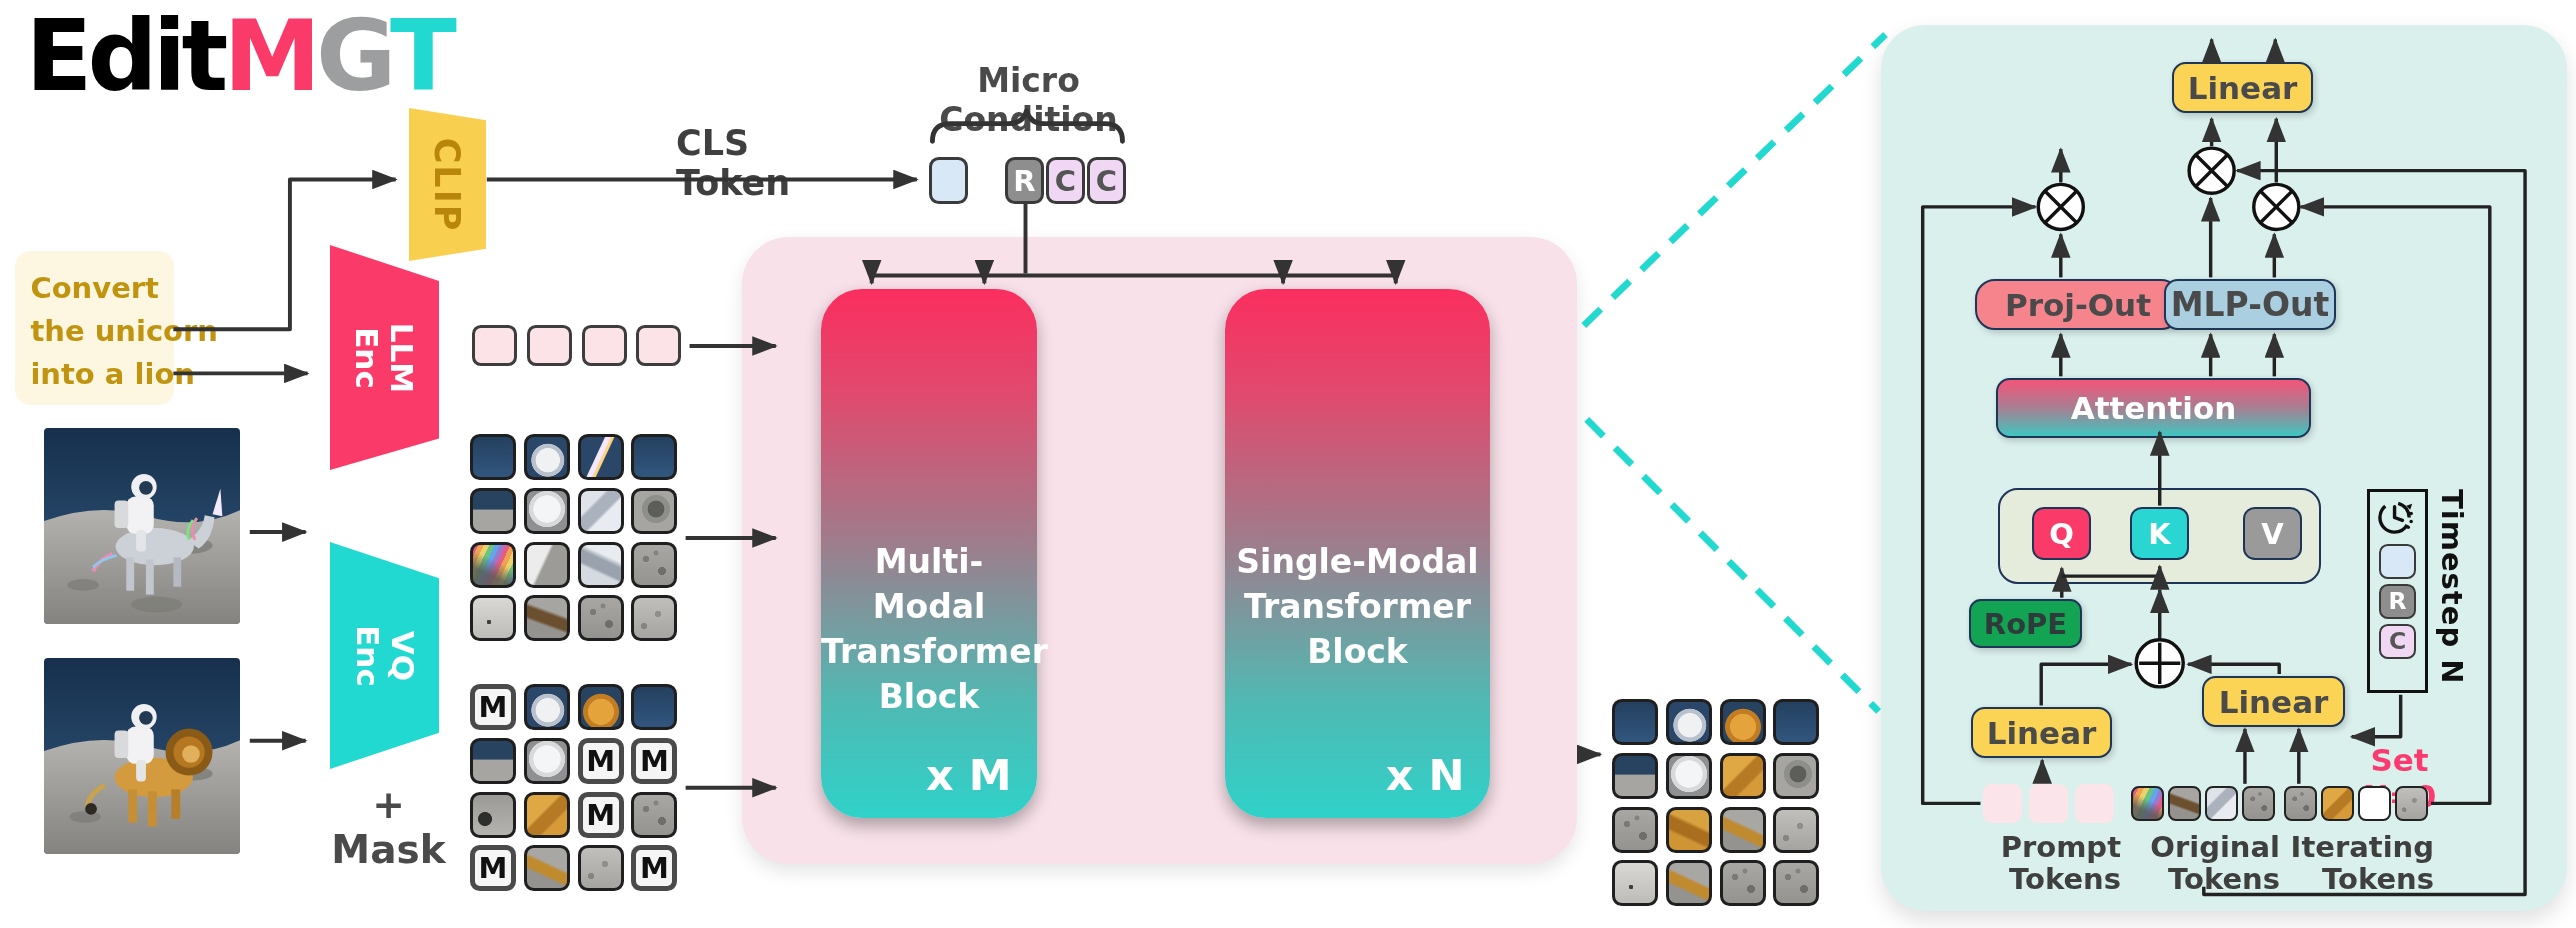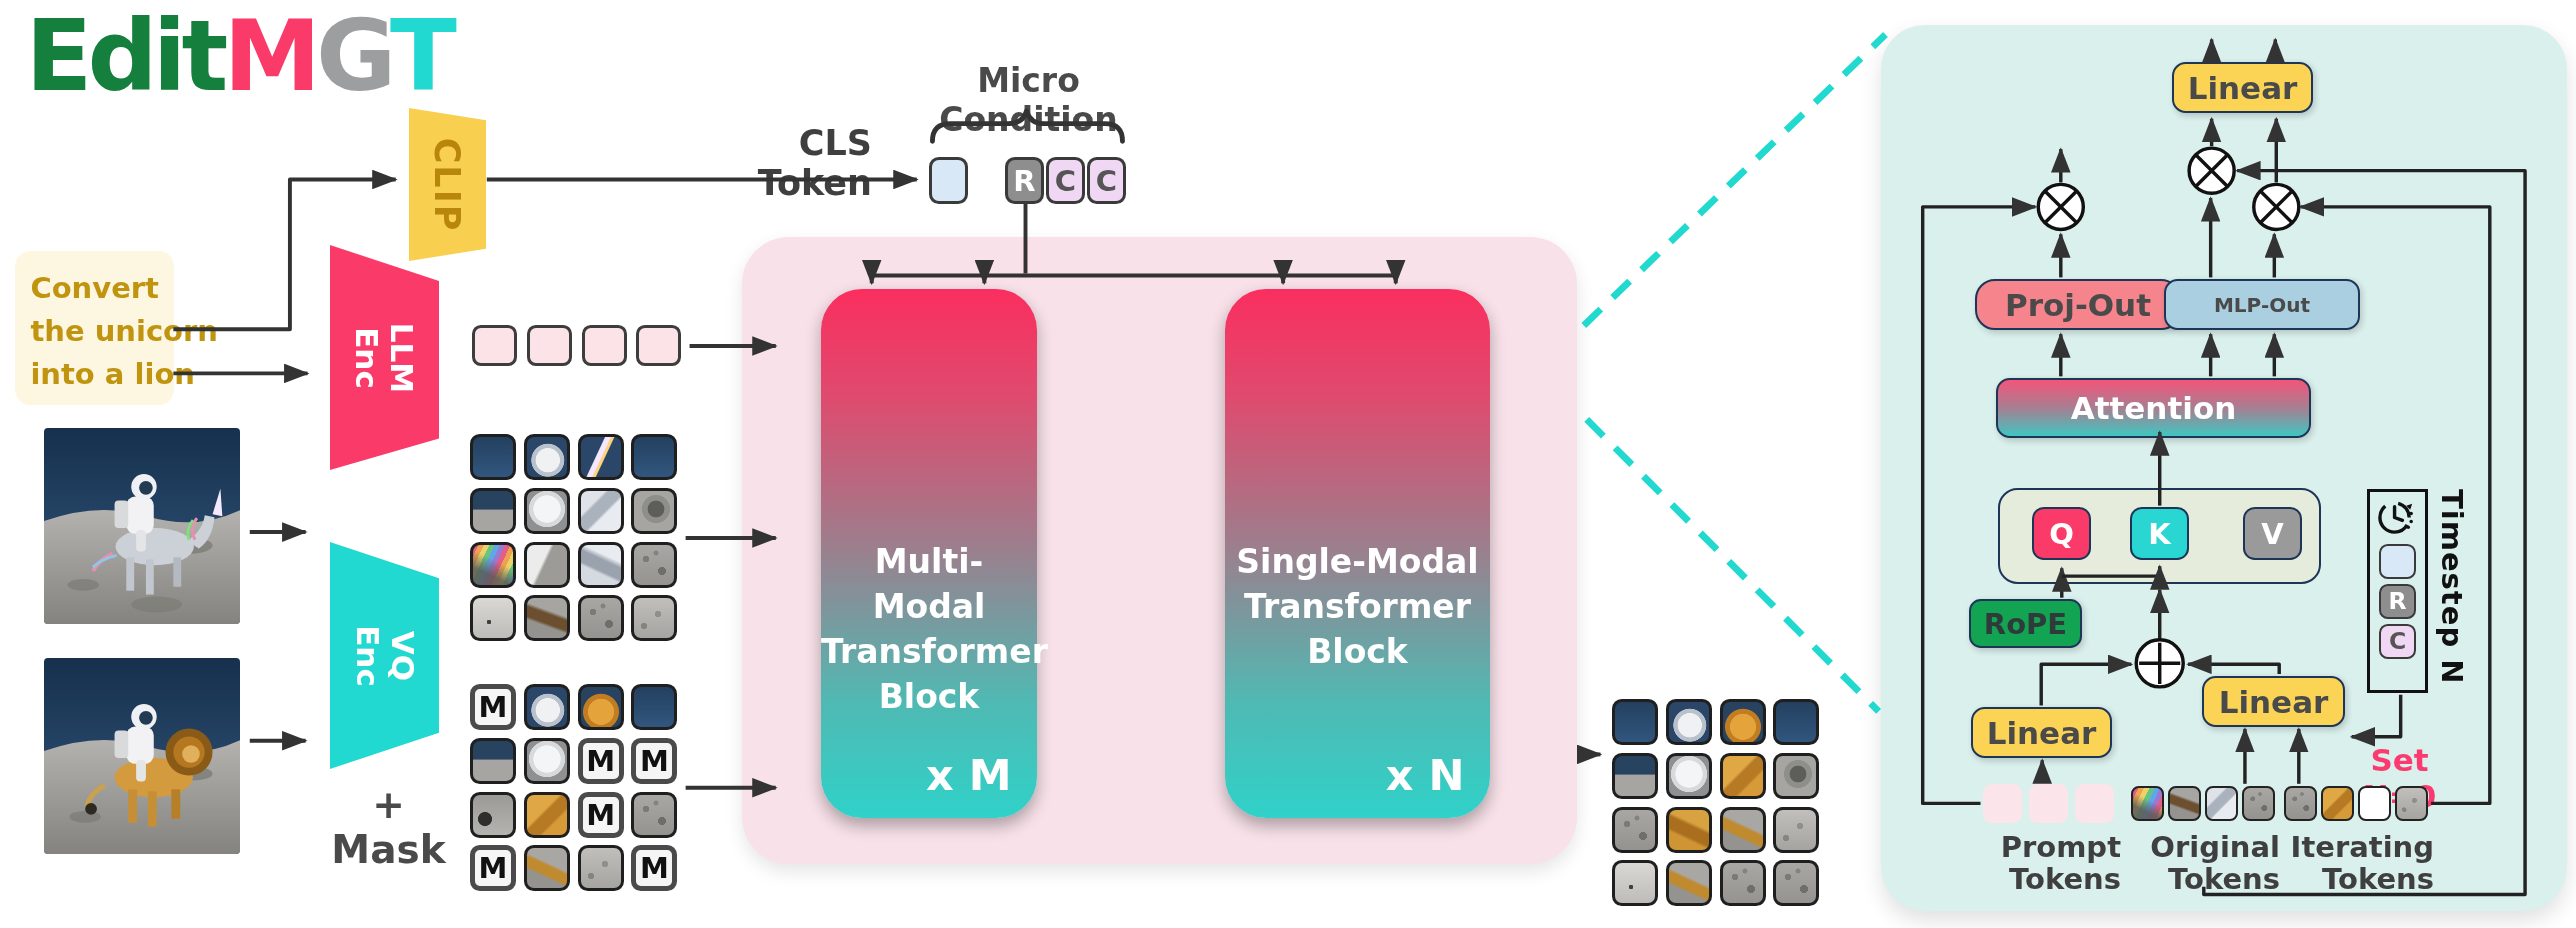--- a/index.html
+++ b/index.html
@@ -1,21 +1,21 @@
 <!DOCTYPE html>
 <html style="--crimson: #fa3b69; --teal: #21d9d1; --yellow: #fbd456; --mint: #daf0ec; --containerpink: #f8e1e9; --navy: #1d3557; --salmon: #f5848c; --lightblue: #a9cfe1; --green: #12a452; --setn: #fb3a70;"><head>
 <meta charset="utf-8">
 <style>
   html,body{margin:0;padding:0;background:#ffffff;}
   body{font-family:"DejaVu Sans","Liberation Sans",sans-serif;}
   #canvas{position:relative;width:2576px;height:929px;background:#fff;overflow:hidden;}
 
   
   .logo{position:absolute;left:25.5px;top:2px;font-size:98px;font-weight:900;letter-spacing:-4.9px;line-height:108px;}
-  .logo .lg-edit{color:#15803d;}
+  .logo .lg-edit{color:#000000;}
   .logo .lg-m{color:var(--crimson);}
   .logo .lg-g{color:#9c9ea0;}
   .logo .lg-t{color:var(--teal);}
 
   
   .prompt-box{position:absolute;left:14.7px;top:251px;width:159px;height:154px;background:#fdf6e0;border-radius:15.7px;
     padding:15.7px 0 0 15.7px;box-sizing:border-box;}
   .prompt-line{font-size:29px;font-weight:bold;color:#c0940f;line-height:43px;white-space:nowrap;}
 
   
@@ -82,21 +82,21 @@
   .tblock{position:absolute;width:216px;height:529px;top:289px;border-radius:41px;
     background:linear-gradient(180deg,#fa2e5f 0%,#e04a6e 20%,#9e7d8c 48%,#50b9b3 78%,#2fd2c9 100%);
     box-shadow:0 7.8px 15.7px rgba(0,0,0,.30);color:#fff;}
   .block-m{left:821px;}
   .block-s{left:1225px;width:265px;}
   .tblock .blines{position:absolute;left:0;right:0;top:250px;text-align:center;font-size:33px;font-weight:900;line-height:45px;}
   .tblock .xcount{position:absolute;right:25.5px;bottom:17.6px;font-size:43px;font-weight:900;}
 
   
   .micro-title{position:absolute;left:911px;top:61px;width:235px;text-align:center;font-size:33px;font-weight:900;color:#4a4a4a;}
-  .cls-label{position:absolute;left:676px;top:123px;width:196px;text-align:right;font-size:35px;font-weight:900;color:#3f3f3f;}
+  .cls-label{position:absolute;left:676px;top:123px;width:196px;text-align:left;font-size:35px;font-weight:900;color:#3f3f3f;}
   .micro-toks{left:929px;top:157px;gap:0;}
   .micro-toks .gap1{width:35px;}
   .mt{width:39px;height:47px;border:3.9px solid #3a3a3a;border-radius:9.8px;box-sizing:border-box;margin-right:2px;
     display:flex;align-items:center;justify-content:center;font-size:29px;font-weight:900;}
   .mt-blue{background:#d9e8f6;}
   .mt-gray{background:#8e8e8e;color:#fff;}
   .mt-pink{background:#f0d7f3;color:#555;}
 
   
   .panel{position:absolute;left:1881px;top:24.5px;width:686px;height:886px;background:var(--mint);
@@ -303,21 +303,21 @@
       <div class="mt mt-blue"></div>
       <div class="gap1"></div>
       <div class="mt mt-gray">R</div>
       <div class="mt mt-pink">C</div>
       <div class="mt mt-pink">C</div>
     </div>
 
   <div class="panel"></div>
   <div class="pbox pbox-yellow" style="left:2172px;top:62px;width:141px;height:51px;font-size:31px;">Linear</div>
   <div class="pbox pbox-salmon" style="left:1975px;top:279px;width:206px;height:51px;font-size:31px;border-radius:20px;">Proj-Out</div>
-  <div class="pbox pbox-blue" style="left:2164px;top:279px;width:196px;height:51px;font-size:20px;">MLP-Out</div>
+  <div class="pbox pbox-blue" style="left:2164px;top:279px;width:172px;height:51px;font-size:33px;">MLP-Out</div>
   <div class="pbox pbox-att" style="left:1996px;top:378px;width:315px;height:60px;font-size:31px;">Attention</div>
   <div class="qkv-box"></div>
   <div class="qkv" style="left:2032px;background:var(--crimson);">Q</div>
   <div class="qkv" style="left:2130px;background:#29d6d2;">K</div>
   <div class="qkv" style="left:2243px;background:#9a9a9a;">V</div>
   <div class="pbox pbox-green" style="left:1969px;top:599px;width:113px;height:49px;font-size:29px;border-radius:11.8px;">RoPE</div>
   <div class="pbox pbox-yellow" style="left:1971px;top:707px;width:141px;height:51px;font-size:31px;">Linear</div>
   <div class="pbox pbox-yellow" style="left:2202px;top:676px;width:143px;height:51px;font-size:31px;">Linear</div>
 
   <div class="ts-box">

